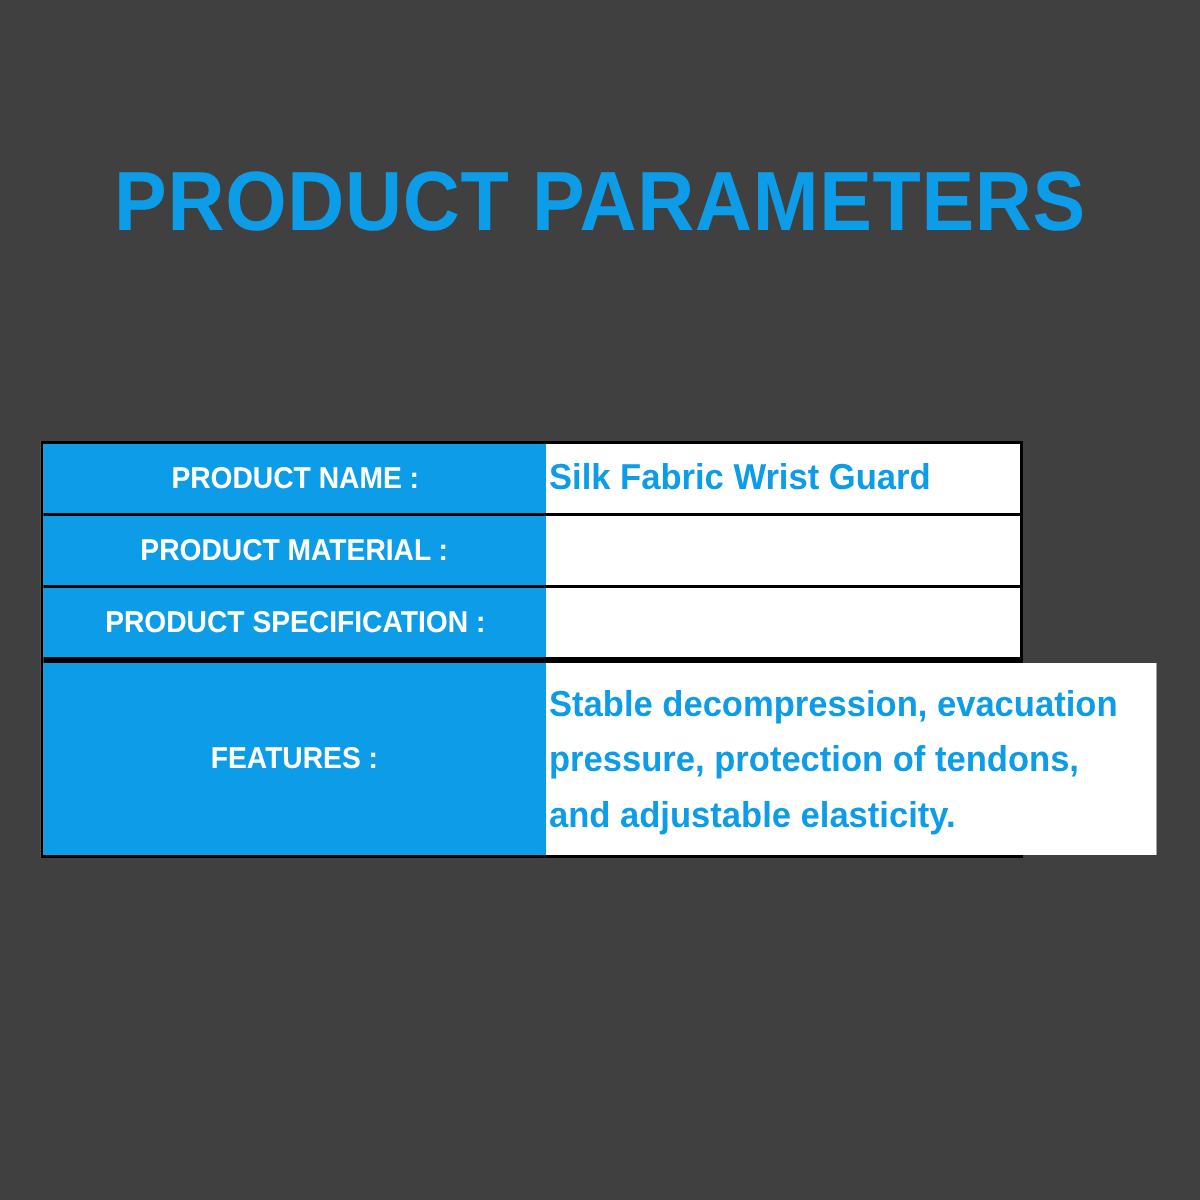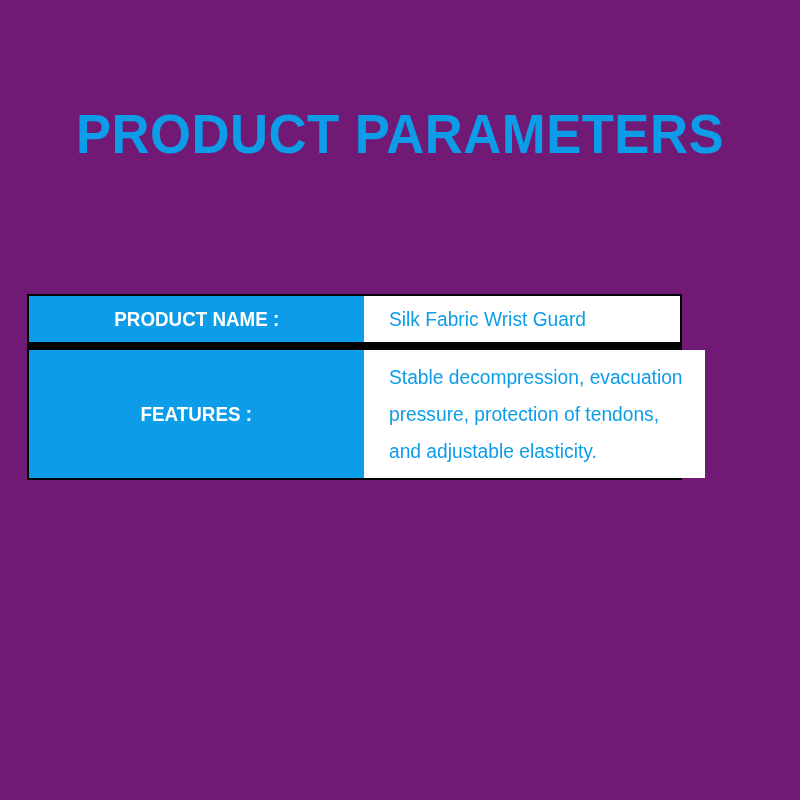--- a/index.html
+++ b/index.html
@@ -11,21 +11,21 @@
     height: 800px;
     background: #ffffff;
     font-family: "Liberation Sans", sans-serif;
     overflow: hidden;
     position: relative;
   }
 
   .page {
     position: absolute;
     inset: 0;
-    background: #701a75;
+    background: #404040;
   }
 
   
   .title {
     position: absolute;
     left: 0;
     top: 101px;
     width: 800px;
     text-align: center;
     color: #0d9ce8;
@@ -80,27 +80,27 @@
   .spec-label-text {
     display: inline-block;
     transform: scaleX(0.94);
     transform-origin: center center;
   }
 
   .spec-value-cell {
     flex: 1 1 auto;
     background: #ffffff;
     color: #0d9ce8;
-    font-weight: normal;
-    font-size: 20px;
+    font-weight: bold;
+    font-size: 24px;
     line-height: 24px;
     display: flex;
     align-items: center;
     box-sizing: border-box;
-    padding: 0 10px 0 25px;
+    padding: 0 10px 0 2px;
   }
   .spec-value-text {
     display: inline-block;
     transform: scaleX(0.96);
     transform-origin: left center;
   }
 
   
   .row-h-single .spec-label-cell,
   .row-h-single .spec-value-cell {
@@ -139,23 +139,29 @@
     <div class="spec-row row-h-single">
       <div class="spec-label-cell">
         <span class="spec-label-text">PRODUCT NAME :</span>
       </div>
       <div class="spec-value-cell">
         <span class="spec-value-text">Silk Fabric Wrist Guard</span>
       </div>
     </div>
 
     <div class="spec-row row-h-single">
+      <div class="spec-label-cell">
+        <span class="spec-label-text">PRODUCT MATERIAL :</span>
+      </div>
     </div>
 
     <div class="spec-row row-h-single">
+      <div class="spec-label-cell">
+        <span class="spec-label-text">PRODUCT SPECIFICATION :</span>
+      </div>
     </div>
 
     <div class="spec-row row-h-single">
     </div>
 
     <div class="spec-row row-h-features">
       <div class="spec-label-cell">
         <span class="spec-label-text">FEATURES :</span>
       </div>
       <div class="spec-value-cell">

